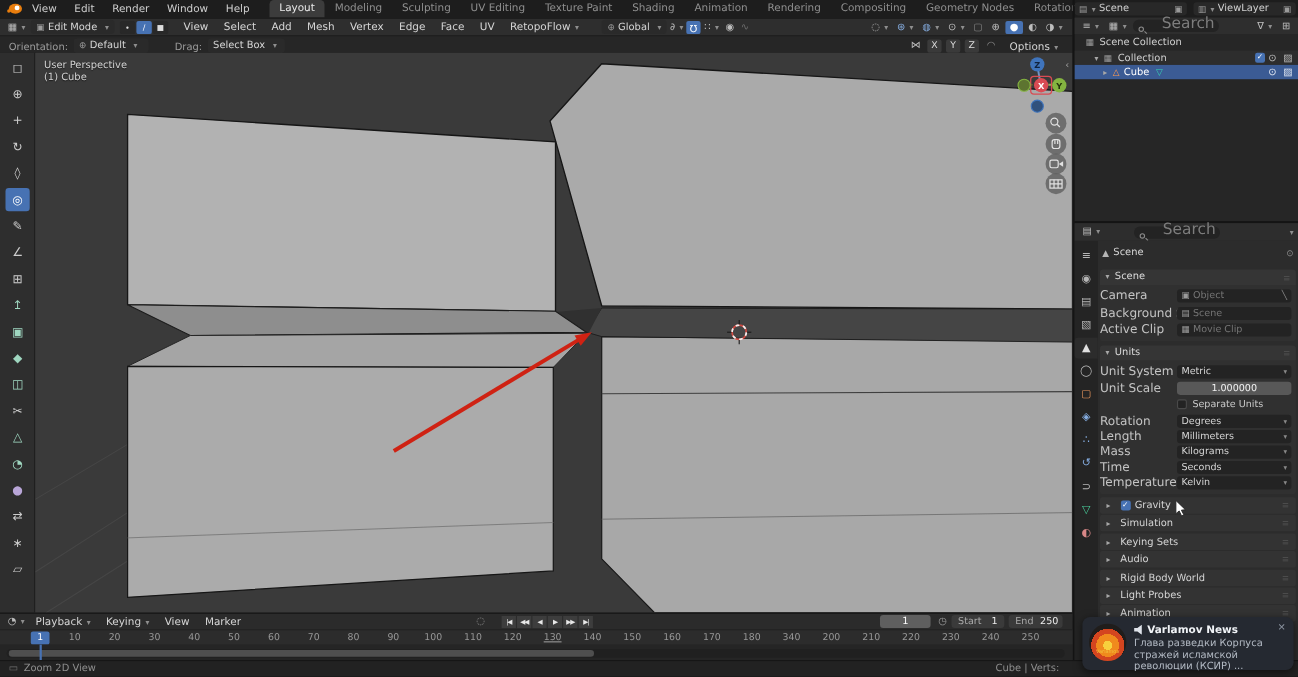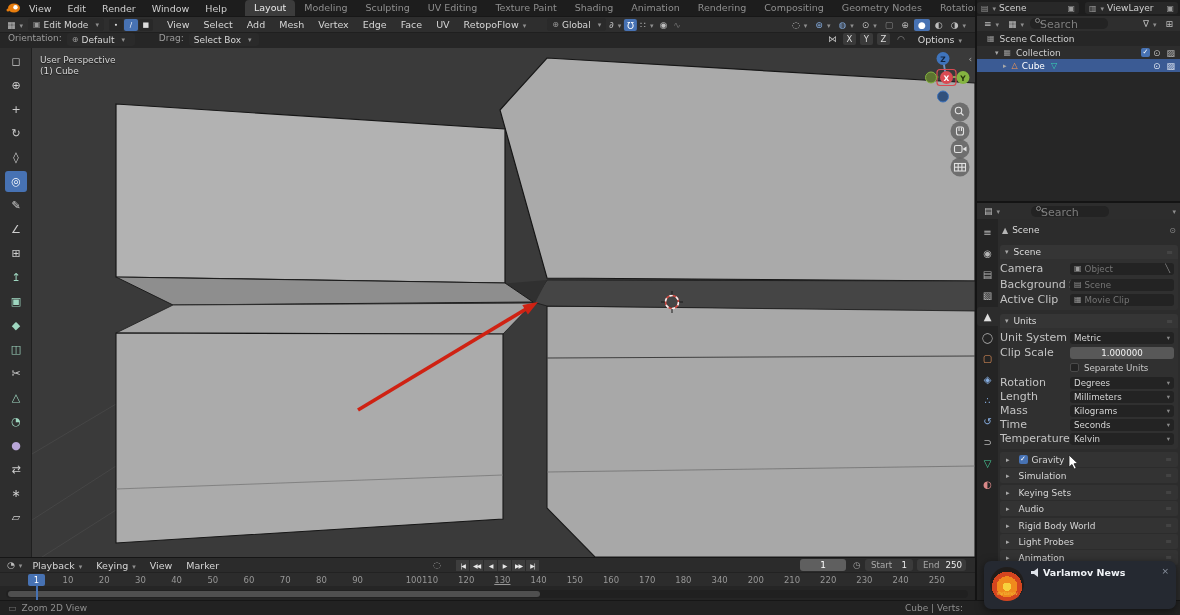--- a/index.html
+++ b/index.html
@@ -16,21 +16,21 @@
   .topbar{position:absolute;left:0;top:0;width:1180px;height:16px;background:#1d1d1d;display:flex;align-items:center}
   .menu{padding:0 8px;color:#cfcfcf;font-size:9.5px}
   .tabs{display:flex;align-items:flex-end;height:16px;margin-left:10px}
   .tab{padding:2px 9px;color:#8f8f8f;font-size:9.5px;border-radius:4px 4px 0 0;line-height:12px}
   .tab.active{background:#3c3c3c;color:#eaeaea}
   .idsel{position:absolute;top:2px;height:12px;background:#282828;border-radius:3px;display:flex;align-items:center;padding:0 4px;gap:3px;font-size:9px;color:#d0d0d0}
   .miniglyph{color:#9a9a9a;font-size:8px}
 
   
   .vph2{position:absolute;left:0;top:16px;width:975px;height:16px;background:#2e2e2e;border-top:1px solid #171717;display:flex;align-items:center}
-  .vph3{position:absolute;left:0;top:32px;width:975px;height:16px;background:#262626;border-top:1px solid #1f1f1f;display:flex;align-items:flex-start}
+  .vph3{position:absolute;left:0;top:32px;width:975px;height:16px;background:#262626;border-top:1px solid #1f1f1f;display:flex;align-items:flex-end}
   .hbtn{height:13px;background:#2a2a2a;border-radius:3px;display:flex;align-items:center;padding:0 5px;gap:3px;font-size:9px;color:#d6d6d6}
   .hmenu{padding:0 7px;font-size:9.5px;color:#d6d6d6}
   .selmode{width:14px;height:12px;background:#282828;border-radius:2px;margin-right:1px;display:flex;align-items:center;justify-content:center;font-size:7px;color:#ddd}
   .selmode.on{background:#4772b3;color:#fff}
   .tinyico{color:#bdbdbd;font-size:9px;padding:0 3px}
   .blue{color:#86aee2}
   .pill{background:#4772b3;border-radius:2px;color:#fff}
   .xyz{width:13px;height:12px;background:#3a3a3a;border-radius:2px;margin-right:1px;text-align:center;line-height:12px;font-size:8.5px;color:#ddd}
   .lbl{color:#9c9c9c;font-size:9px}
 
@@ -41,21 +41,21 @@
 
   
   .viewport{position:absolute;left:32px;top:48px;width:943px;height:509px;background:#3a3a3a;overflow:hidden}
   .vptext{position:absolute;left:8px;top:7px;color:#d4d4d4;font-size:9px;line-height:11px;text-shadow:0 1px 1px rgba(0,0,0,.6)}
 
   
   .vline{position:absolute;left:975px;top:0;width:2px;height:615px;background:#141414}
   .outliner{position:absolute;left:977px;top:16px;width:203px;height:185px;background:#262626}
   .ohead{position:absolute;left:0;top:0;width:203px;height:15px;background:#2e2e2e;display:flex;align-items:center;padding:0 4px;gap:3px}
   .orow{position:absolute;left:0;width:203px;height:13px;display:flex;align-items:center;font-size:9px;color:#cfcfcf}
-  .searchbox{height:11px;background:#232323;border-radius:5px;display:flex;align-items:flex-start;padding:0 5px;gap:0;color:#7d7d7d;font-size:11px}
+  .searchbox{height:11px;background:#232323;border-radius:5px;display:flex;align-items:flex-end;padding:0 5px;gap:16px;color:#7d7d7d;font-size:14px}
   .mag{width:5px;height:5px;border:1px solid #8a8a8a;border-radius:50%;position:relative;flex:none}
   .mag::after{content:"";position:absolute;left:4px;top:4px;width:3px;height:1px;background:#8a8a8a;transform:rotate(45deg)}
   .cb{width:9px;height:9px;border-radius:2px;background:#4772b3;color:#fff;font-size:7px;line-height:9px;text-align:center;flex:none}
 
   
   .props{position:absolute;left:977px;top:203px;width:203px;height:397px;background:#2c2c2c}
   .phead-strip{position:absolute;left:0;top:0;width:203px;height:16px;background:#2d2d2d;display:flex;align-items:center;padding:0 4px;gap:4px}
   .ptabs{position:absolute;left:0;top:16px;width:21px;height:381px;background:#242424}
   .ptab{position:absolute;left:0;width:21px;height:19px;text-align:center;line-height:19px;font-size:10px}
   .ptab.active{background:#2c2c2c;border-radius:3px 0 0 3px}
@@ -398,21 +398,21 @@
       </div>
       <div class="pbody" style="top:109px;height:121px"></div>
       <div class="prow" style="top:112px">
         <span class="plabel">Unit System</span>
         <div class="pfield">
           <span>Metric</span>
           <span class="enddd">▾</span>
         </div>
       </div>
       <div class="prow" style="top:127px">
-        <span class="plabel">Clip Scale</span>
+        <span class="plabel">Unit Scale</span>
         <div class="pfield slider">
           <span>1.000000</span>
         </div>
       </div>
       <div class="prow" style="top:142px">
         <span class="plabel"></span>
         <span class="cb" style="background:#232323;border:1px solid #4a4a4a"></span>
         <span style="margin-left:5px;font-size:8.7px;color:#c9c9c9">Separate Units</span>
       </div>
       <div class="prow" style="top:157px">
@@ -514,21 +514,21 @@
       <span class="abs" style="left:28px;top:1px;width:17px;height:12px;background:#4772b3;border-radius:2px;color:#fff;font-size:8.5px;text-align:center;line-height:12px">1</span>
     <span class="tick" style="left: 53px;">10</span>
         <span class="tick" style="left: 89.2px;">20</span>
         <span class="tick" style="left: 125.4px;">30</span>
         <span class="tick" style="left: 161.6px;">40</span>
         <span class="tick" style="left: 197.8px;">50</span>
         <span class="tick" style="left: 234px;">60</span>
         <span class="tick" style="left: 270.2px;">70</span>
         <span class="tick" style="left: 306.4px;">80</span>
         <span class="tick" style="left: 342.6px;">90</span>
-        <span class="tick" style="left: 378.8px; margin-left: 20px;">100</span>
+        <span class="tick" style="left: 378.8px;">100</span>
         <span class="tick" style="left: 415px;">110</span>
         <span class="tick" style="left: 451.2px;">120</span>
         <span class="tick" style="left: 487.4px; text-decoration: underline;">130</span>
         <span class="tick" style="left: 523.6px; text-align: center;">140</span>
         <span class="tick" style="left: 559.8px;">150</span>
         <span class="tick" style="left: 596px;">160</span>
         <span class="tick" style="left: 632.2px;">170</span>
         <span class="tick" style="left: 668.4px;">180</span>
         <span class="tick" style="left: 704.6px;">340</span>
         <span class="tick" style="left: 740.8px;">200</span>
@@ -556,20 +556,21 @@
     <div class="nlogo">
       <span>Varlamov</span>
     </div>
     <div class="nbody">
       <div class="ntitle">
         <svg width="9" height="9">
             <path d="M0,3 h3 l4,-3 v9 l-4,-3 h-3 z" fill="#dfe3ea"></path>
           </svg>
         <span>Varlamov News</span>
       </div>
+      <div class="ntext">Глава разведки Корпуса стражей исламской революции (КСИР) ...</div>
     </div>
     <span class="nclose">×</span>
   </div>
 
   <svg class="abs" style="left:1068px;top:455px;z-index:50" width="14" height="16">
     <path d="M1,0 L1,12 L4,9.5 L6.2,14 L8.2,13 L6,8.8 L9.6,8.3 Z" fill="#fff" stroke="#222" stroke-width="0.8"></path>
   </svg>
 </div>
 
 </body></html>

